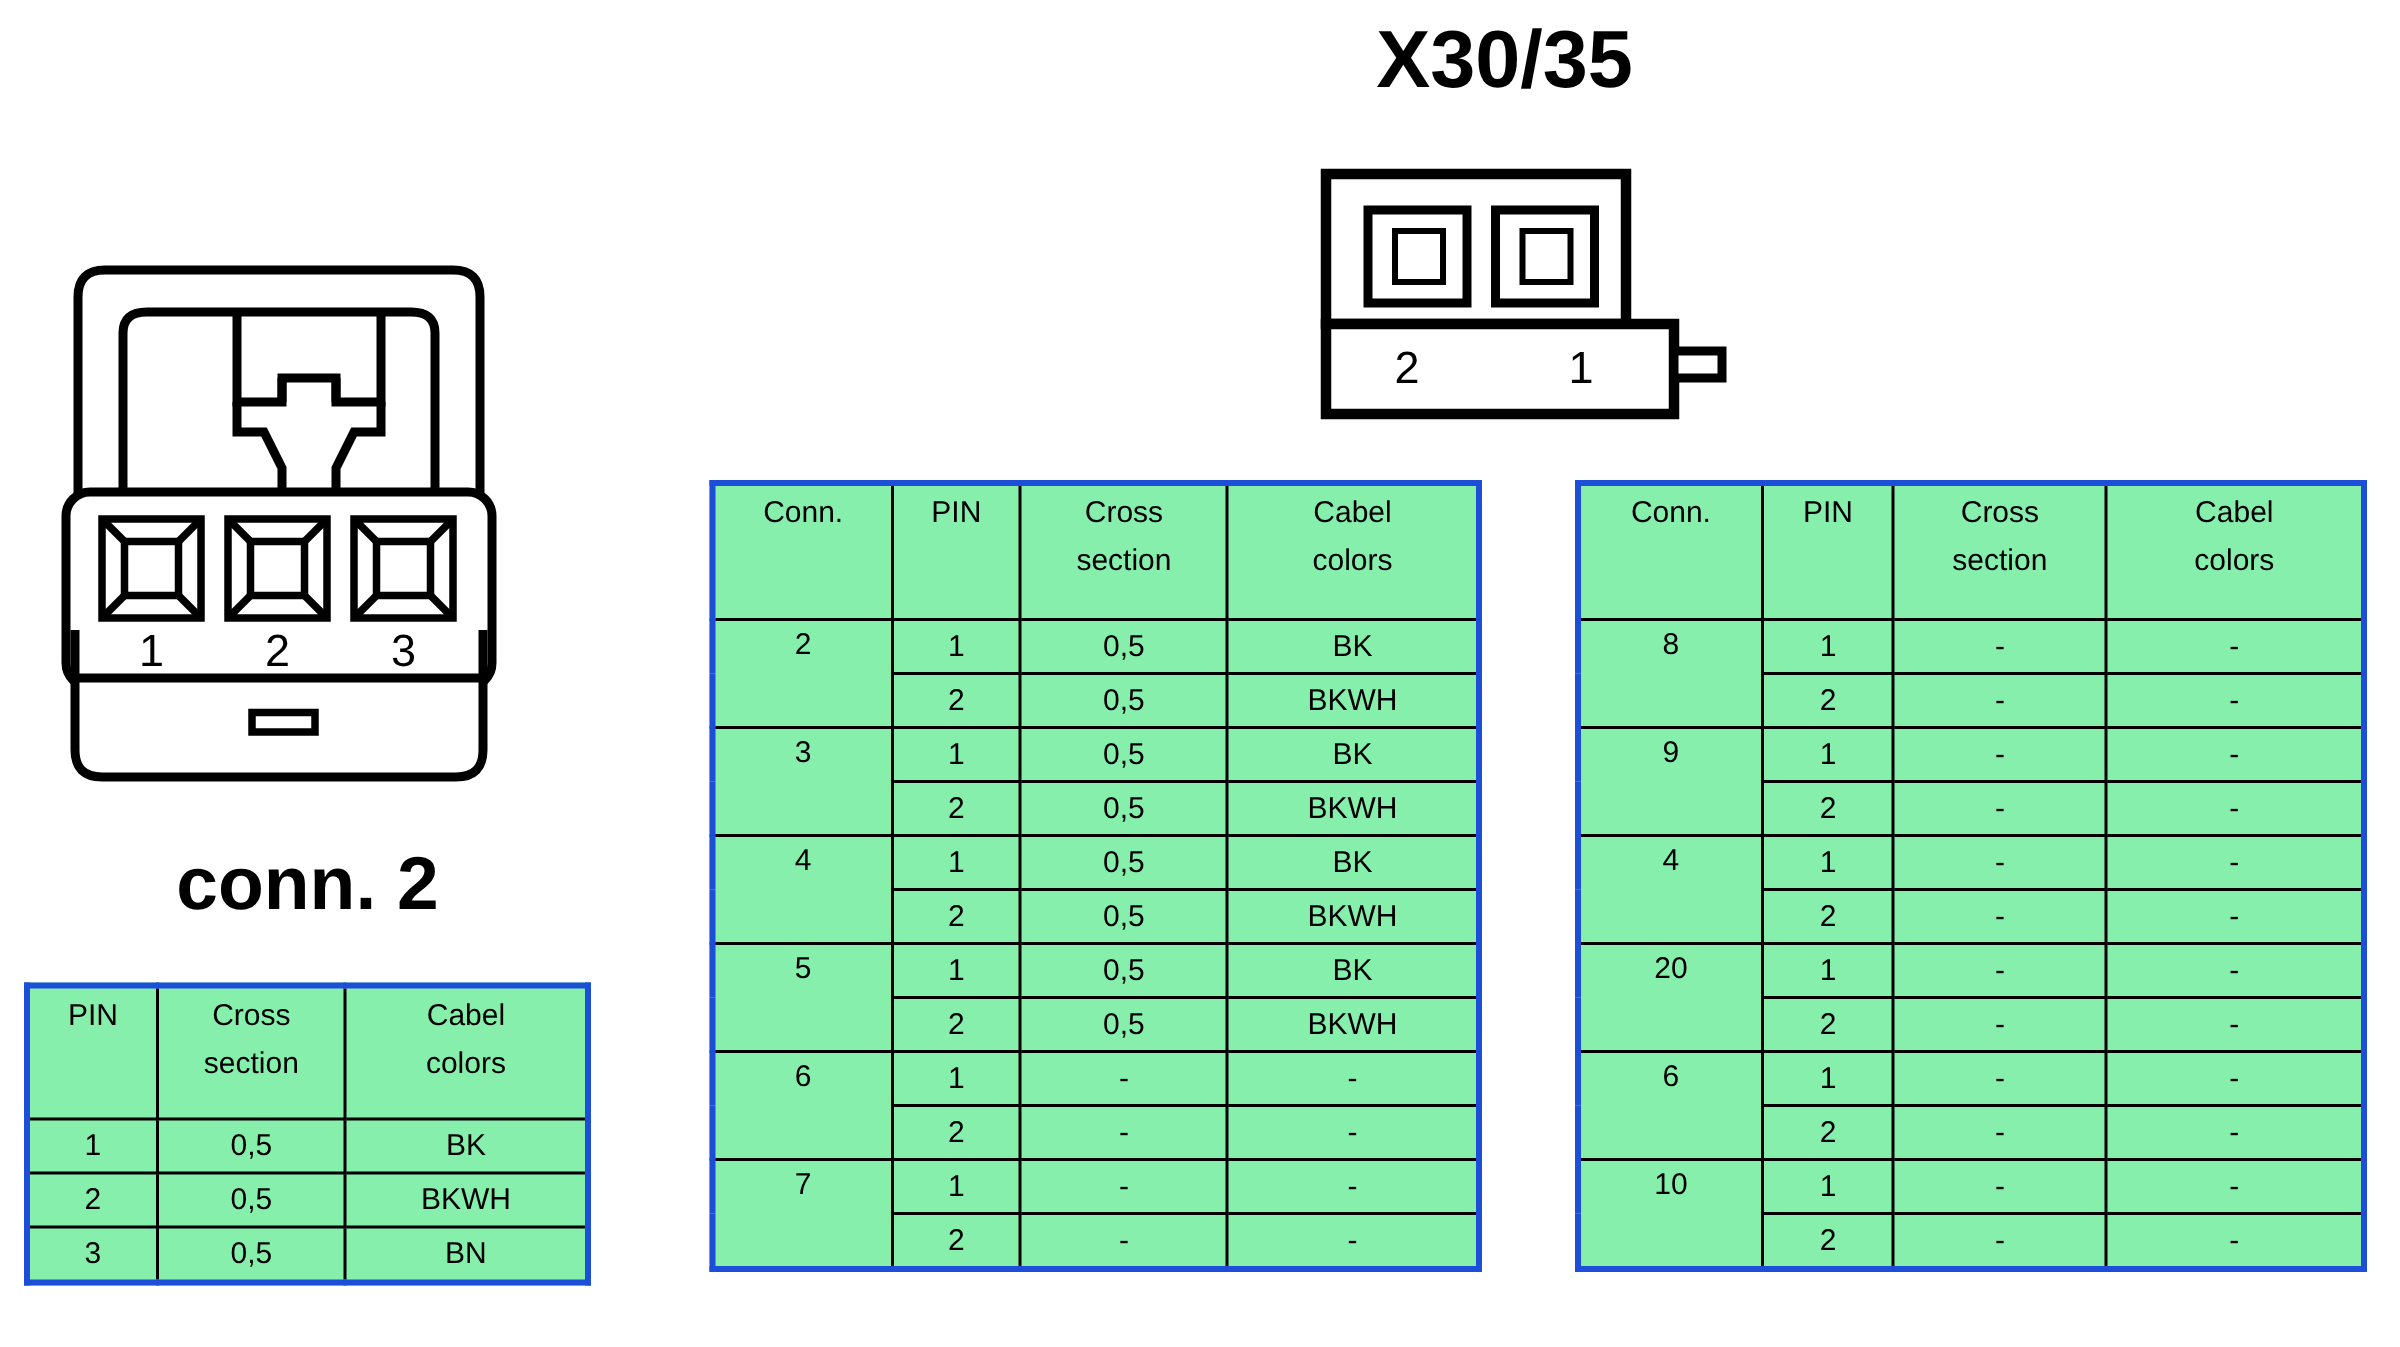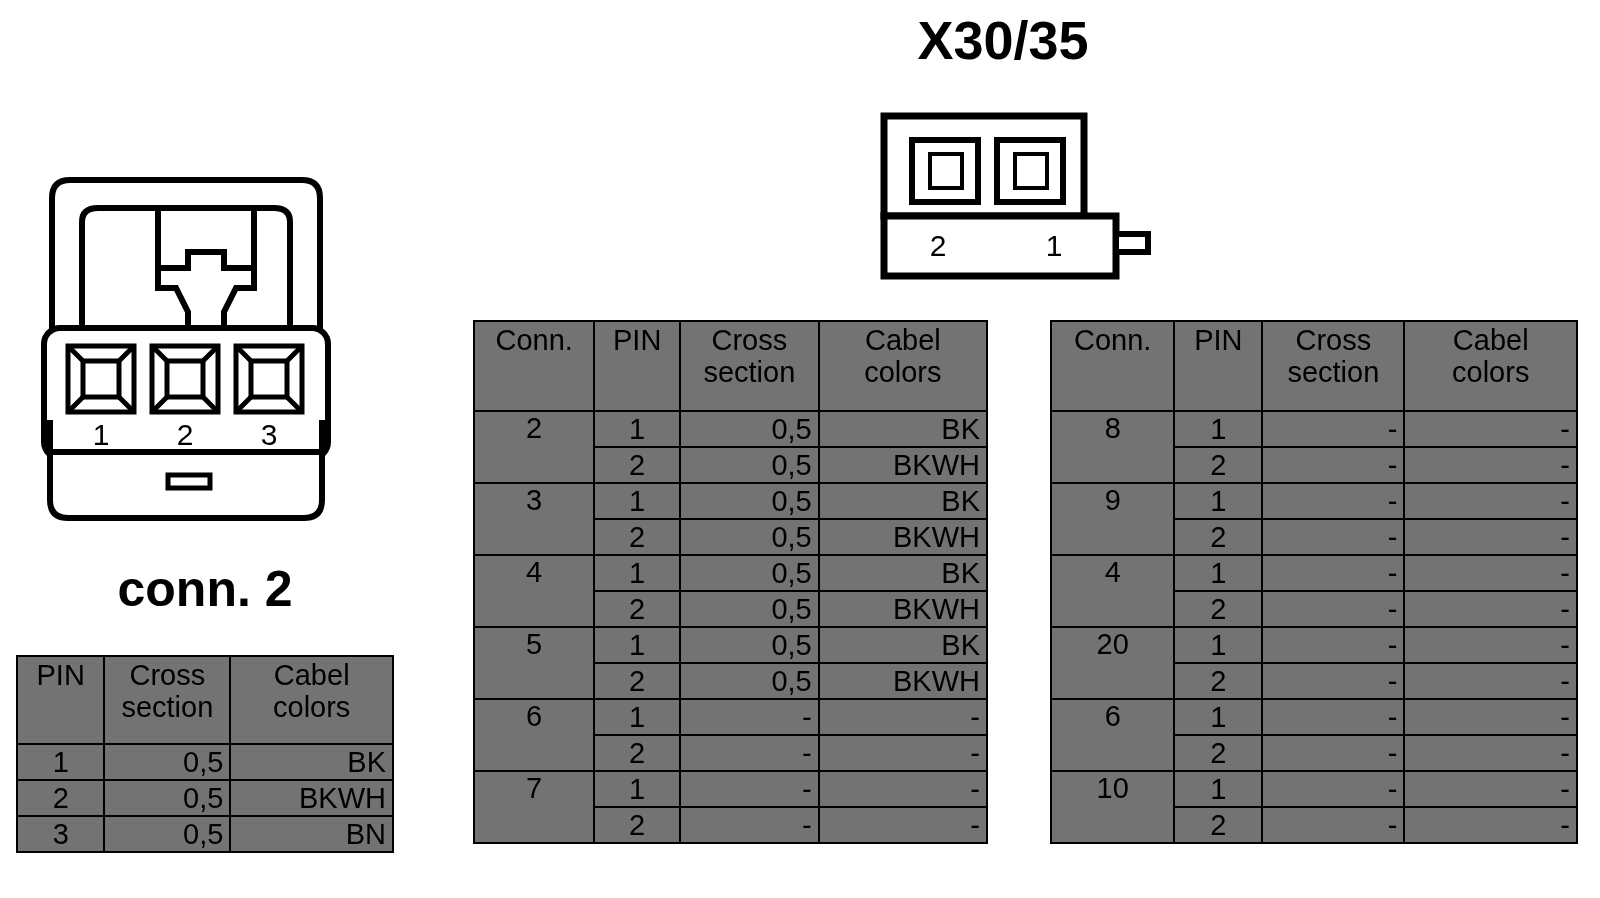--- a/index.html
+++ b/index.html
@@ -30,43 +30,43 @@
   }
   #diagram-title .title-inner {
     display: inline-block;
     transform: translateX(203px);
   }
 
   
   .pin-table {
     position: absolute;
     border-collapse: collapse;
-    border: 2px solid #1d4ed8;
-    background: #737373;
-    font-size: 29px;
+    border: 4px solid #1d4ed8;
+    background: #86efac;
+    font-size: 20px;
     line-height: 32px;
   }
   .pin-table td, .pin-table th {
     border: 2px solid #000;
     padding: 0 6px;
     font-weight: normal;
     vertical-align: middle;
     white-space: nowrap;
   }
   .pin-table th {
     text-align: center;
     vertical-align: top;
     padding-top: 2px;
     height: 86px;
   }
   .pin-table td {
     height: 34px;
   }
   .c-center { text-align: center; }
-  .c-left   { text-align: right; }
+  .c-left   { text-align: center; }
 
   
   #conn1-table {
     left: 16px;
     top: 655px;
     width: 378px;
   }
   #conn1-table .col-pin     { width: 86px; }
   #conn1-table .col-cross   { width: 124px; }
   #conn1-table .col-colors  { width: 160px; }

